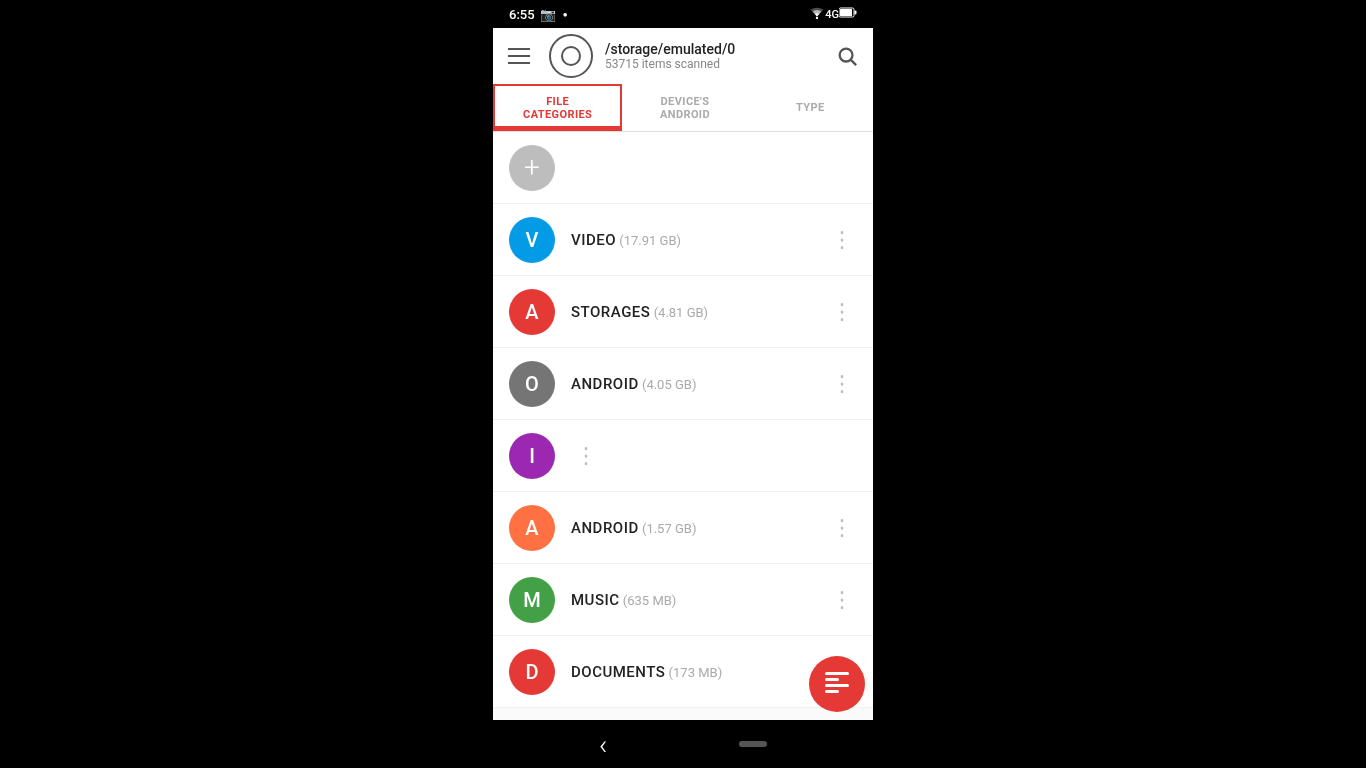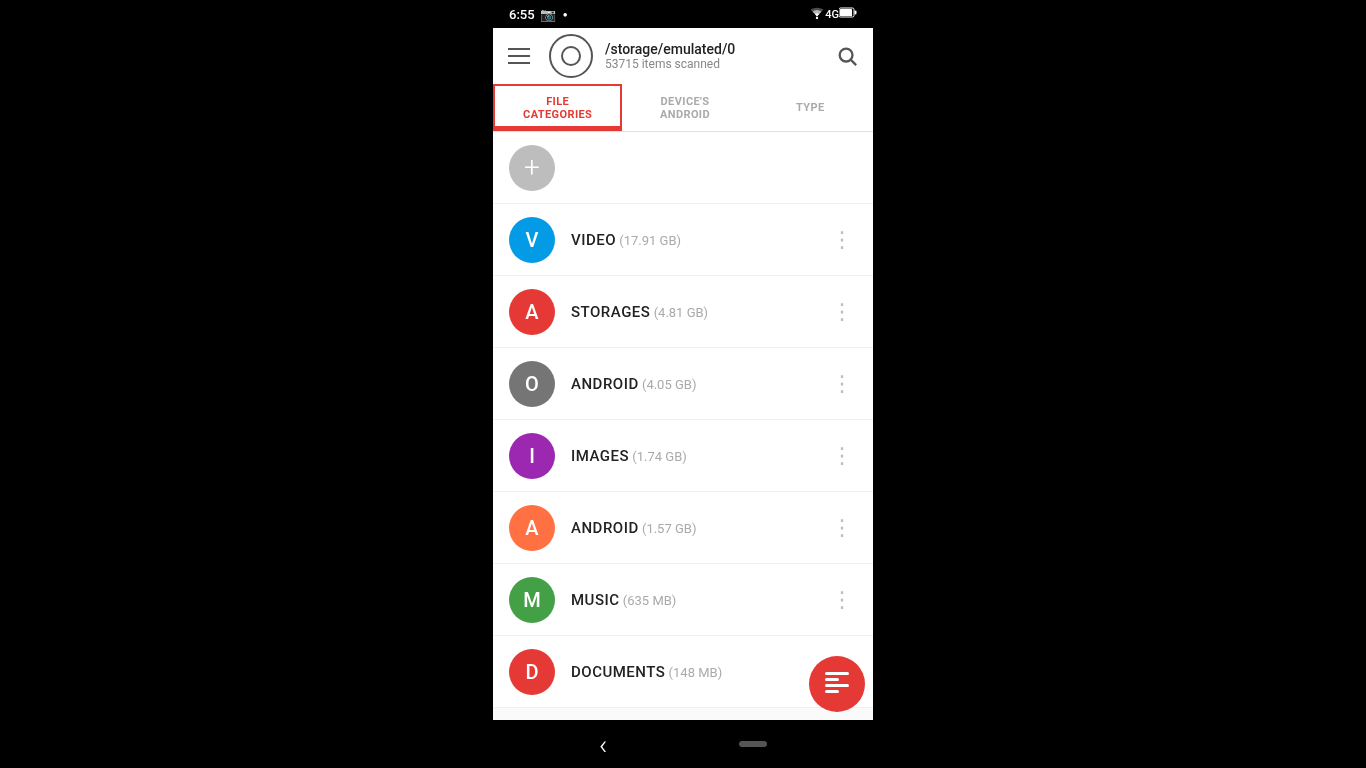--- a/index.html
+++ b/index.html
@@ -303,36 +303,35 @@
         <div class="item-text"><span class="item-name">STORAGES</span><span class="item-size"> (4.81 GB)</span></div>
         <div class="item-more">⋮</div>
       </div>
       <div class="list-item">
         <div class="avatar" style="background: rgb(117, 117, 117);">O</div>
         <div class="item-text"><span class="item-name">ANDROID</span><span class="item-size"> (4.05 GB)</span></div>
         <div class="item-more">⋮</div>
       </div>
       <div class="list-item">
         <div class="avatar" style="background: rgb(156, 39, 176);">I</div>
-        <div class="item-text"><span class="item-name">IMAGES</span><span class="item-size"> (1.74 GB)</span></div>
         <div class="item-more">⋮</div>
       </div>
       <div class="list-item">
         <div class="avatar" style="background: rgb(255, 112, 67);">A</div>
         <div class="item-text"><span class="item-name">ANDROID</span><span class="item-size"> (1.57 GB)</span></div>
         <div class="item-more">⋮</div>
       </div>
       <div class="list-item">
         <div class="avatar" style="background: rgb(67, 160, 71);">M</div>
         <div class="item-text"><span class="item-name">MUSIC</span><span class="item-size"> (635 MB)</span></div>
         <div class="item-more">⋮</div>
       </div>
       <div class="list-item">
         <div class="avatar" style="background: rgb(229, 57, 53);">D</div>
-        <div class="item-text"><span class="item-name">DOCUMENTS</span><span class="item-size"> (148 MB)</span></div>
+        <div class="item-text"><span class="item-name">DOCUMENTS</span><span class="item-size"> (173 MB)</span></div>
         <div class="item-more">⋮</div>
       </div>
     </div>
 
   <div class="nav-bar">
     <span class="nav-back" style="color:#fff; font-size:28px; font-weight:300;">‹</span>
     <div class="nav-home"></div>
   </div>
 
   <div class="watermark">

